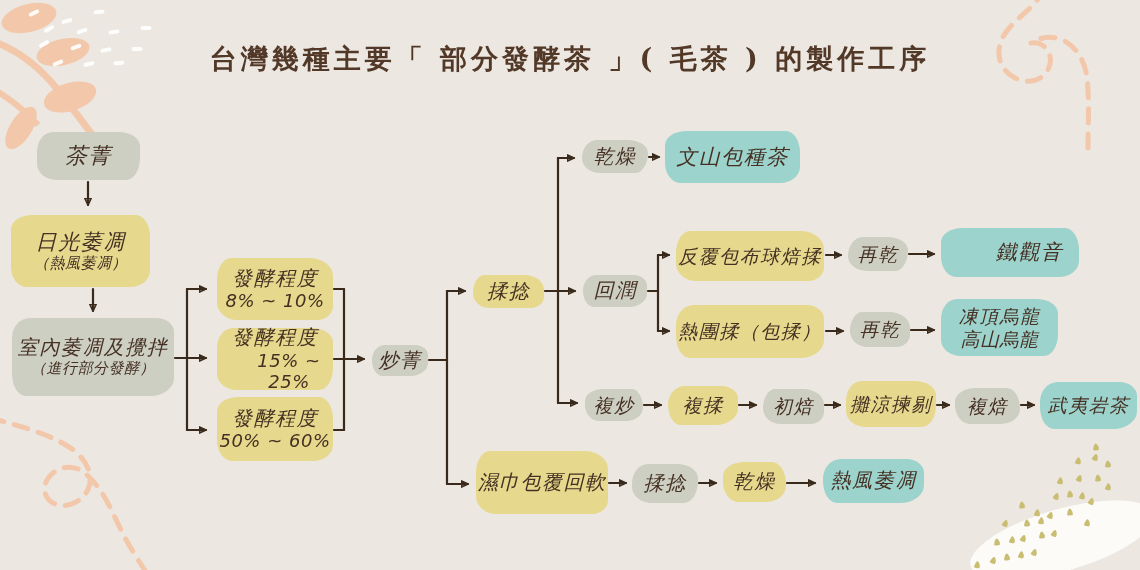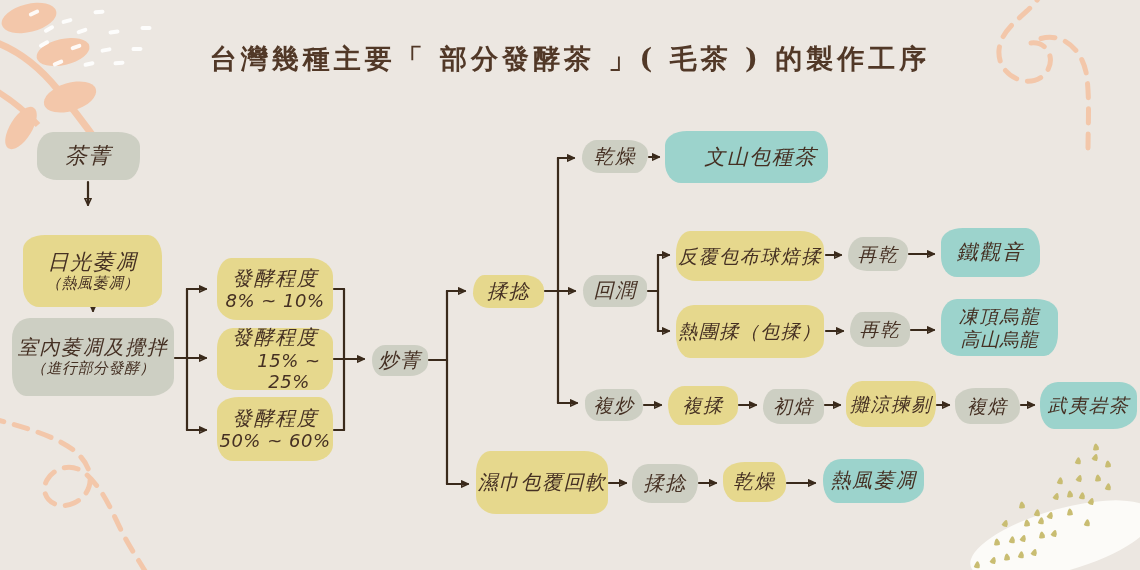--- a/index.html
+++ b/index.html
@@ -135,21 +135,21 @@
       <path d="M699,483 L716,483" class="edge" marker-end="url(#arrowhead)"></path>
       <path d="M787,483 L815,483" class="edge" marker-end="url(#arrowhead)"></path>
     </svg>
 
   <h1 id="title">台灣幾種主要「 部分發酵茶 」( 毛茶 ) 的製作工序</h1>
 
   <div id="nodes">
       <div class="node gray" style="left: 37px; top: 132px; width: 103px; height: 48px; font-size: 22px; border-radius: 16px 22px 14px 20px / 20px 14px 22px 16px;">
         <span class="lbl">茶菁</span>
       </div>
-      <div class="node yellow" style="left: 23px; top: 215px; width: 139px; height: 72px; font-size: 21px; border-radius: 22px 14px 20px 16px / 14px 22px 16px 20px; margin-top: 20px;">
+      <div class="node yellow" style="left: 11px; top: 215px; width: 139px; height: 72px; font-size: 21px; border-radius: 22px 14px 20px 16px / 14px 22px 16px 20px;">
         <span class="lbl">日光萎凋</span>
         <span class="sub" style="font-size: 15px;">（熱風萎凋）</span>
       </div>
       <div class="node gray" style="left: 12px; top: 318px; width: 162px; height: 78px; font-size: 20px; border-radius: 18px 18px 24px 14px / 20px 14px 18px 22px;">
         <span class="lbl">室內萎凋及攪拌</span>
         <span class="sub" style="font-size: 15px;">（進行部分發酵）</span>
       </div>
       <div class="node yellow" style="left: 217px; top: 258px; width: 116px; height: 62px; font-size: 20px; border-radius: 14px 24px 16px 20px / 22px 18px 14px;">
         <span class="lbl">發酵程度</span>
         <span class="sub" style="font-size: 18px;">8% ~ 10%</span>
@@ -164,33 +164,33 @@
       </div>
       <div class="node gray" style="left: 372px; top: 345px; width: 56px; height: 31px; font-size: 20px; border-radius: 18px 18px 24px 14px / 20px 14px 18px 22px;">
         <span class="lbl">炒菁</span>
       </div>
       <div class="node yellow" style="left: 473px; top: 275px; width: 71px; height: 33px; font-size: 20px; border-radius: 14px 24px 16px 20px / 22px 18px 14px;">
         <span class="lbl">揉捻</span>
       </div>
       <div class="node gray" style="left: 582px; top: 140px; width: 66px; height: 33px; font-size: 20px; border-radius: 16px 22px 14px 20px / 20px 14px 22px 16px;">
         <span class="lbl">乾燥</span>
       </div>
-      <div class="node teal" style="left: 665px; top: 131px; width: 135px; height: 52px; font-size: 21px; border-radius: 22px 14px 20px 16px / 14px 22px 16px 20px; padding-left: 28px;">
+      <div class="node teal" style="left: 665px; top: 131px; width: 135px; height: 52px; font-size: 21px; border-radius: 22px 14px 20px 16px / 14px 22px 16px 20px;">
         <span class="lbl">文山包種茶</span>
       </div>
       <div class="node gray" style="left: 583px; top: 275px; width: 64px; height: 32px; font-size: 20px; border-radius: 18px 18px 24px 14px / 20px 14px 18px 22px;">
         <span class="lbl">回潤</span>
       </div>
       <div class="node yellow" style="left: 676px; top: 231px; width: 148px; height: 50px; font-size: 19px; border-radius: 14px 24px 16px 20px / 22px 18px 14px;">
         <span class="lbl">反覆包布球焙揉</span>
       </div>
       <div class="node gray" style="left: 848px; top: 237px; width: 60px; height: 34px; font-size: 19px; border-radius: 16px 22px 14px 20px / 20px 14px 22px 16px;">
         <span class="lbl">再乾</span>
       </div>
-      <div class="node teal" style="left: 941px; top: 228px; width: 99px; height: 49px; font-size: 21px; border-radius: 22px 14px 20px 16px / 14px 22px 16px 20px;">
+      <div class="node teal" style="left: 941px; top: 228px; width: 99px; height: 49px; font-size: 21px; border-radius: 22px 14px 20px 16px / 14px 22px 16px 20px; padding-left: 39px;">
         <span class="lbl">鐵觀音</span>
       </div>
       <div class="node yellow" style="left: 676px; top: 305px; width: 148px; height: 53px; font-size: 19px; border-radius: 18px 18px 24px 14px / 20px 14px 18px 22px;">
         <span class="lbl">熱團揉（包揉）</span>
       </div>
       <div class="node gray" style="left: 850px; top: 312px; width: 60px; height: 35px; font-size: 19px; border-radius: 14px 24px 16px 20px / 22px 18px 14px;">
         <span class="lbl">再乾</span>
       </div>
       <div class="node teal" style="left: 941px; top: 299px; width: 117px; height: 57px; font-size: 19px; border-radius: 16px 22px 14px 20px / 20px 14px 22px 16px;">
         <span class="lbl">凍頂烏龍</span>

